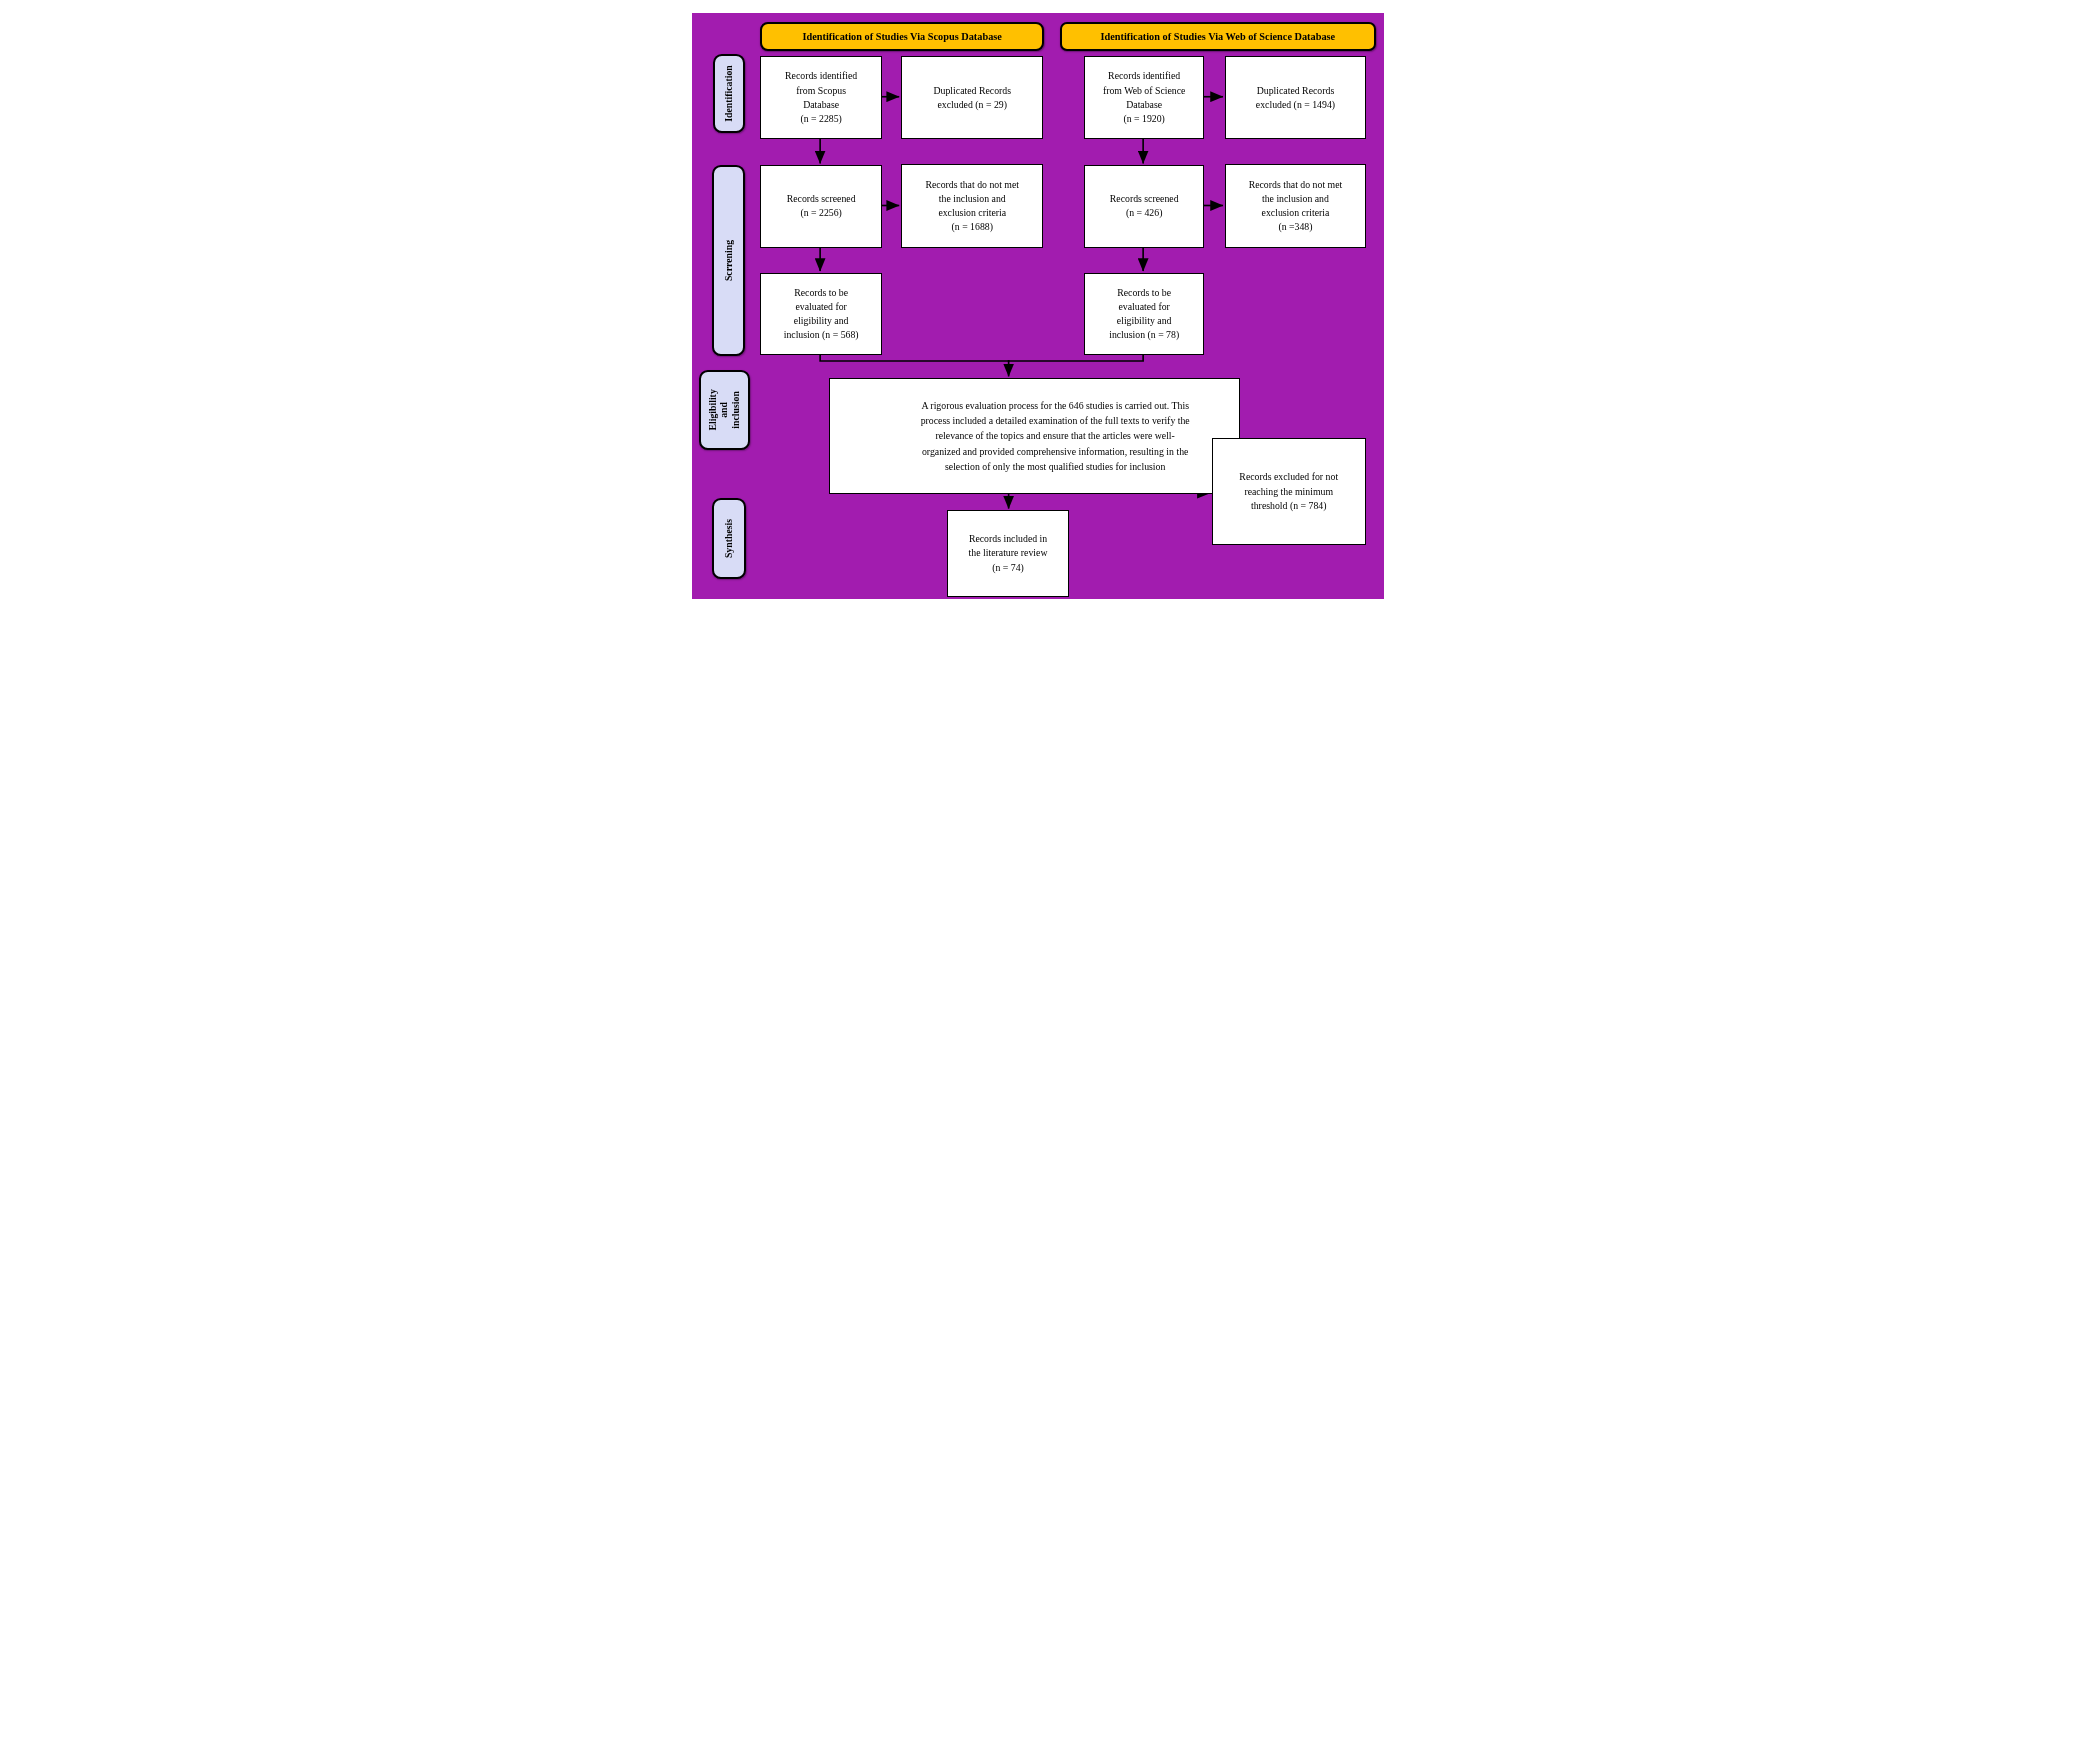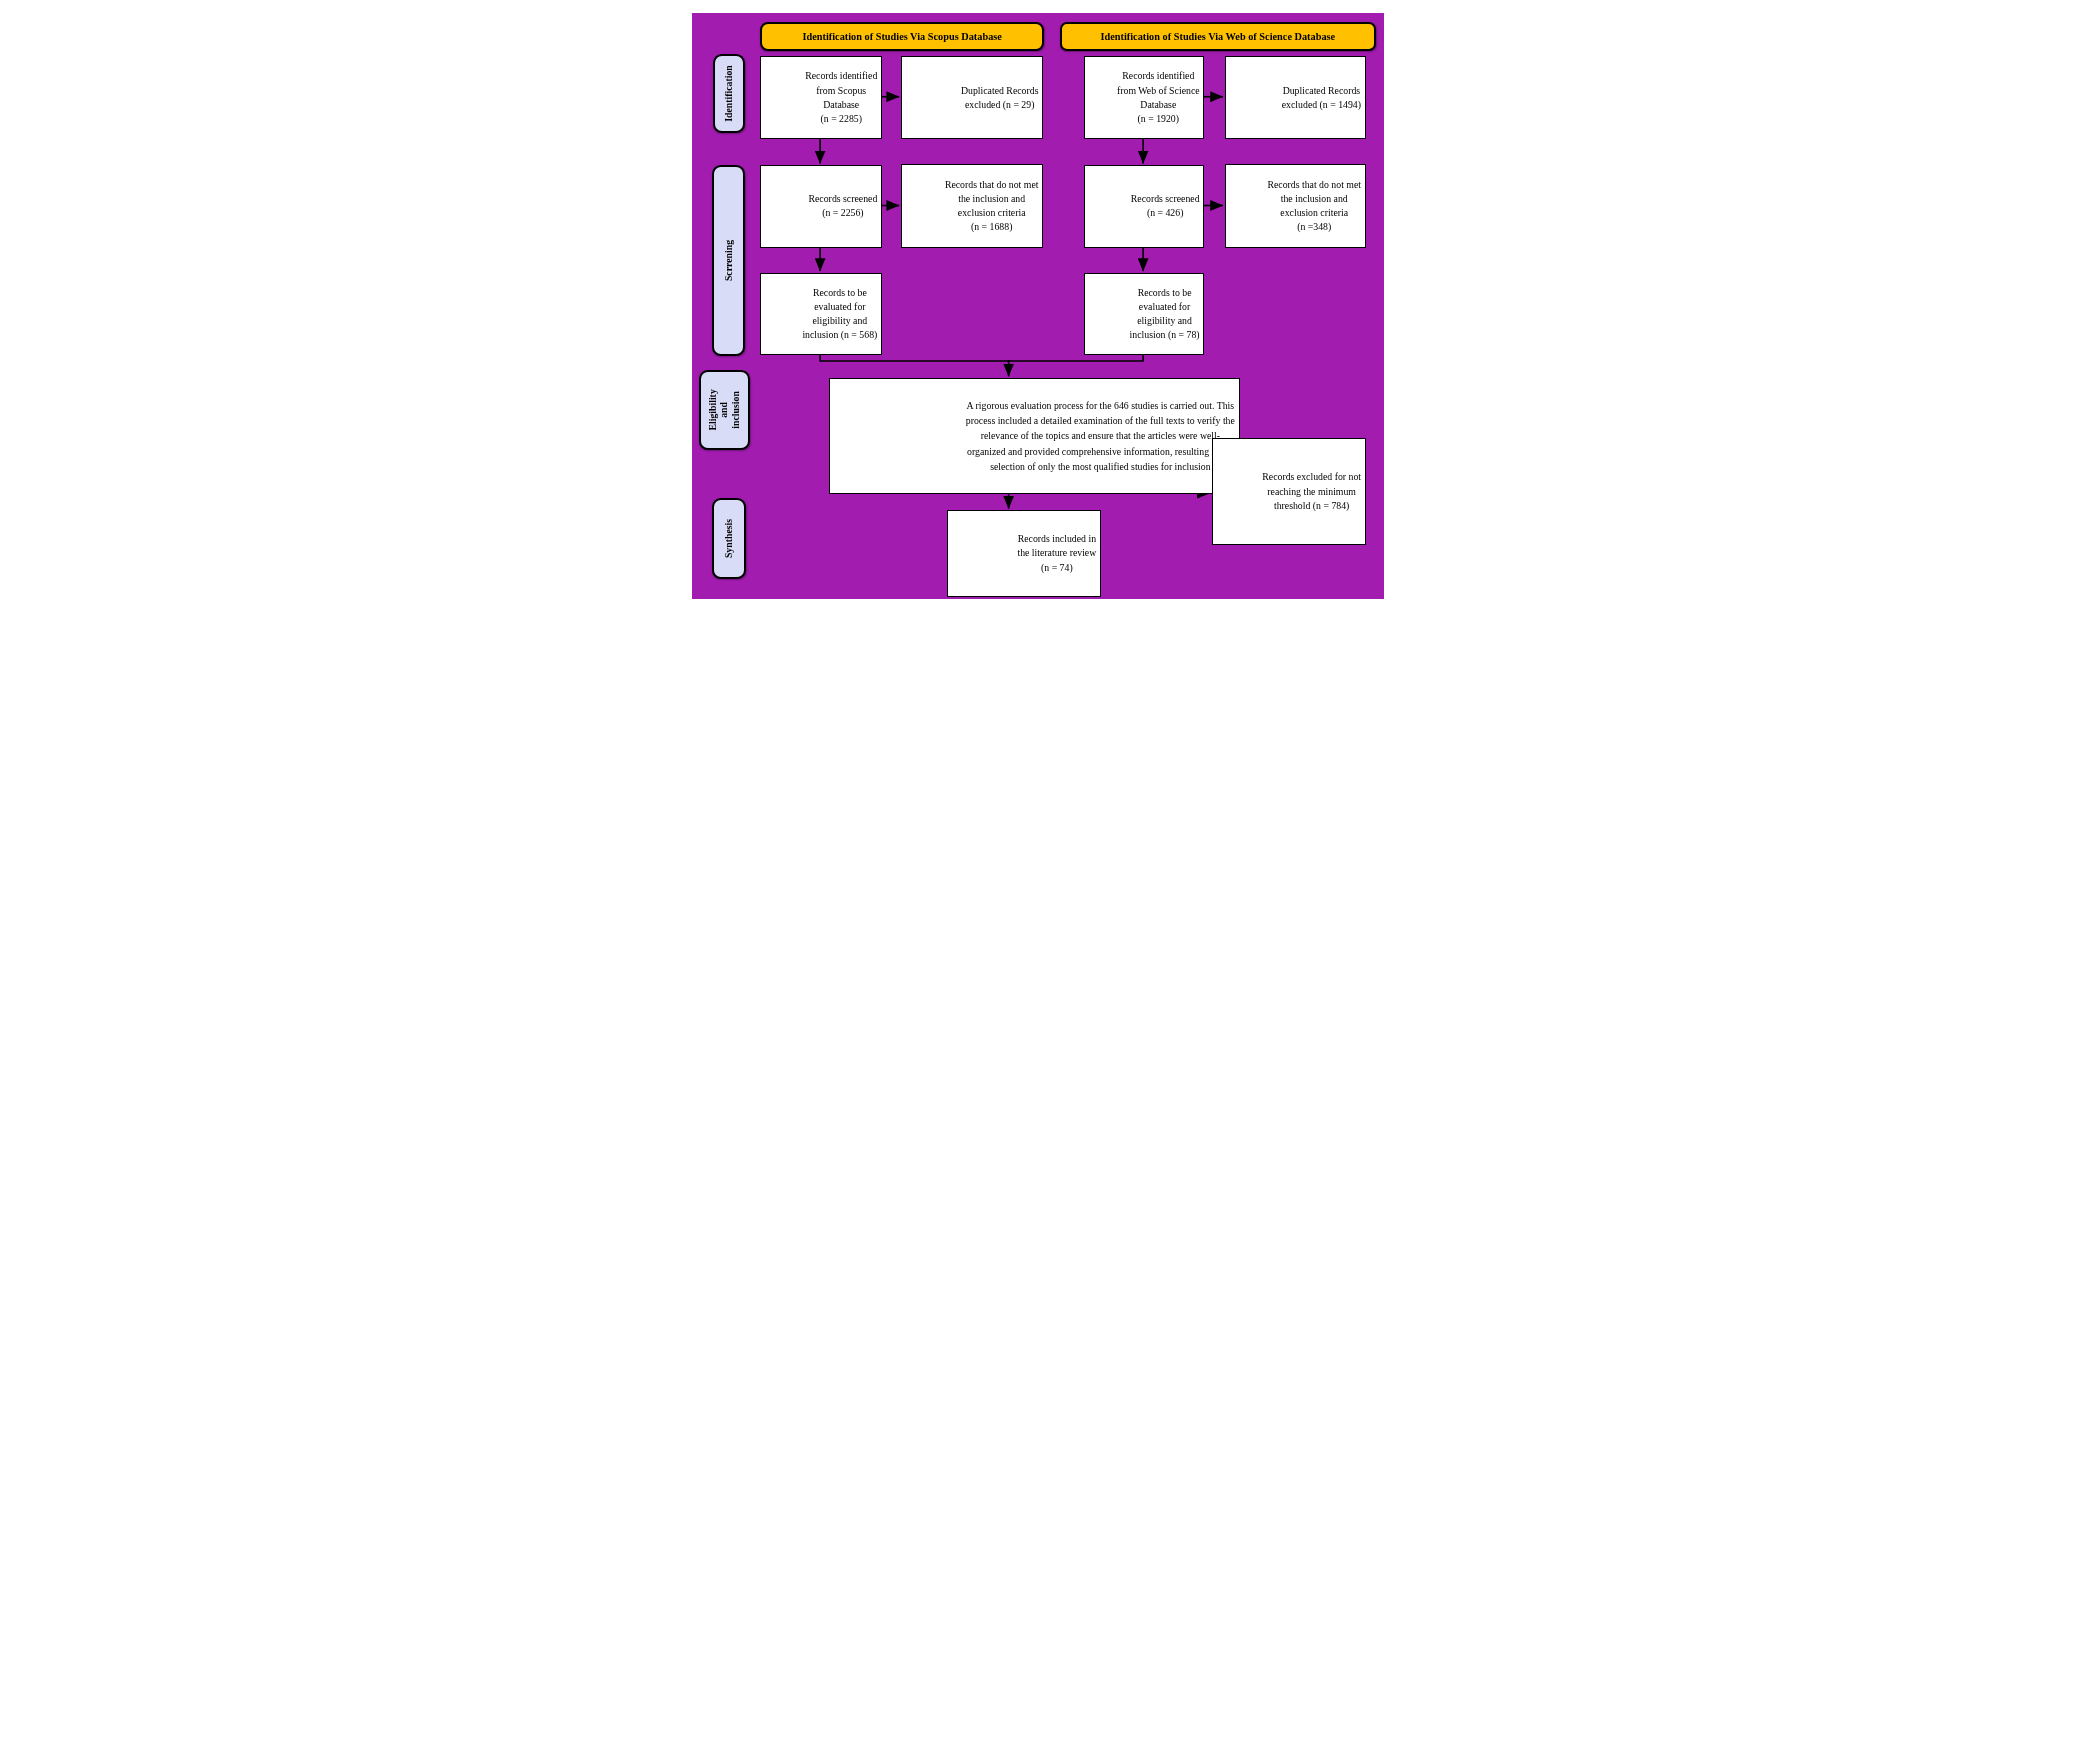--- a/index.html
+++ b/index.html
@@ -37,21 +37,21 @@
     font-weight:bold;font-size:9.8px;
     box-shadow:0.5px 1px 1.5px rgba(0,0,0,0.3);
     z-index:2;
   }
   .rot{transform:rotate(-90deg);white-space:nowrap;}
   .rot.wrap{white-space:pre-line;width:74px;text-align:center;line-height:1.15;}
   .fbox{
     position:absolute;
     background:var(--box-fill);
     border:1.5px solid var(--line-color);
-    display:flex;align-items:center;justify-content:flex-end;
+    display:flex;align-items:center;justify-content:center;
     text-align:center;font-size:9.8px;line-height:1.45;
     z-index:1;
   }
   .fbox .txt{white-space:pre-line;padding:0 3.9px;}
   .fbox.big .txt{line-height:1.55;}
 </style>
 </head>
 <body>
 
 <div class="figure">
@@ -152,21 +152,21 @@
 inclusion (n = 78)</span>
   </div>
 
   <div class="fbox big" style="left:19.74%;top:62.27%;width:53.06%;height:19.48%;padding-left:42px;">
     <span class="txt">A rigorous evaluation process for the 646 studies is carried out. This
 process included a detailed examination of the full texts to verify the
 relevance of the topics and ensure that the articles were well-
 organized and provided comprehensive information, resulting in the
 selection of only the most qualified studies for inclusion</span>
   </div>
-  <div class="fbox" style="left:36.84%;top:84.85%;width:17.38%;height:14.40%;padding-left:32px;">
+  <div class="fbox" style="left:36.84%;top:84.85%;width:17.38%;height:14.40%;">
     <span class="txt">Records included in
 the literature review
 (n = 74)</span>
   </div>
   <div class="fbox" style="left:75.08%;top:72.56%;width:22.02%;height:17.95%;">
     <span class="txt">Records excluded for not
 reaching the minimum
 threshold (n = 784)</span>
   </div>
 

